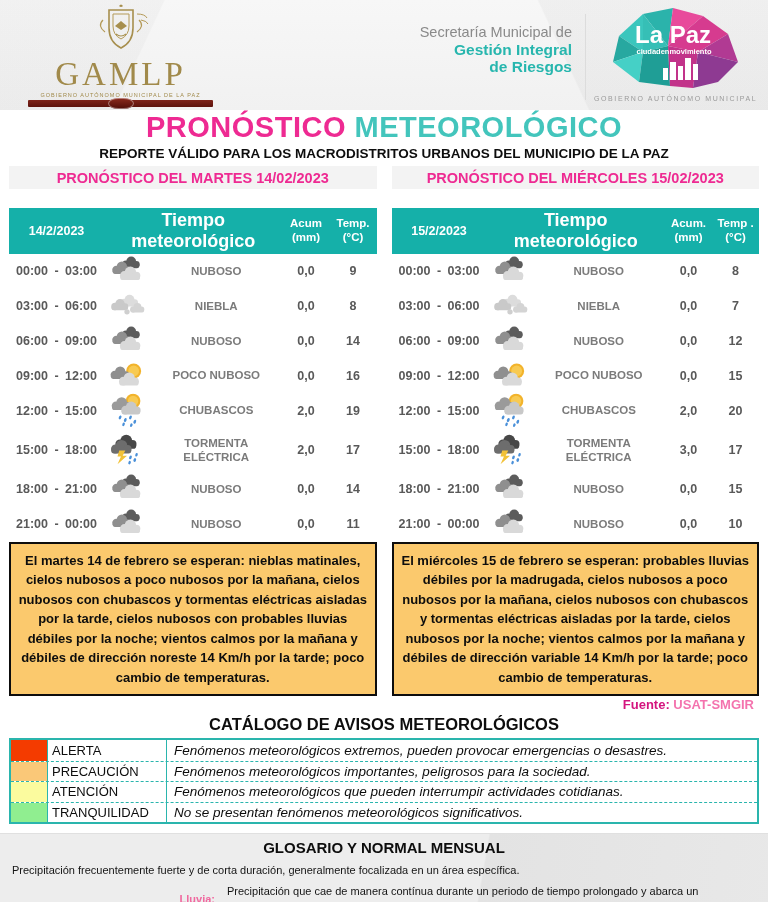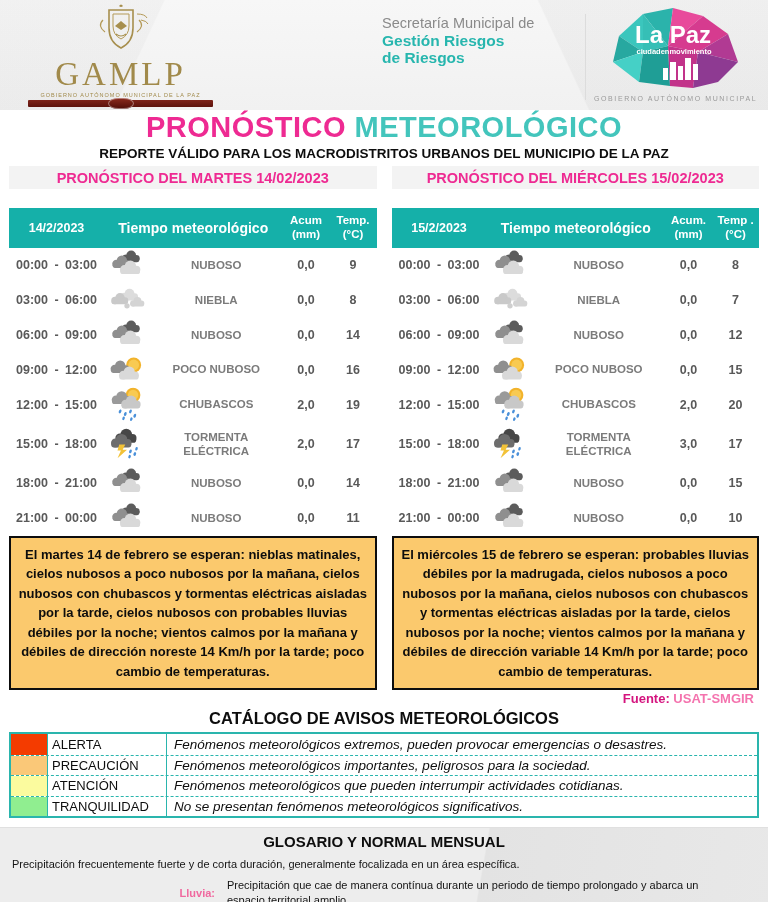--- a/index.html
+++ b/index.html
@@ -15,42 +15,42 @@
       linear-gradient(245deg, rgba(0,0,0,0.03) 28%, rgba(0,0,0,0) 28.2%),
       linear-gradient(180deg,#f7f7f7,#f1f1f1);
   }
   .gamlp { position:absolute; left:28px; top:4px; width:185px; text-align:center; }
   .gamlp-crest { display:block; margin:0 auto; }
   .gamlp-word { font-family:"Liberation Serif", serif; font-size:33px; color:#a18a4b; letter-spacing:3px; line-height:0.9; }
   .gamlp-sub { font-size:5.5px; color:#a18a4b; letter-spacing:1px; margin-top:2px; }
   .gamlp-bar { position:relative; height:7px; margin-top:2px; background:linear-gradient(180deg,#7e241a,#5d120c); border-radius:1px; }
   .gamlp-bar::after { content:""; position:absolute; left:50%; top:-2px; width:26px; height:11px; margin-left:-13px;
     background:linear-gradient(180deg,#8d2b1e,#4f0e08); border-radius:50% / 60%; box-shadow:0 0 0 1px rgba(255,255,255,.4) inset; }
-  .secretaria { position:absolute; right:196px; top:15px; width:190px; text-align:left; line-height:1.15; }
+  .secretaria { position:absolute; right:196px; top:24px; width:190px; text-align:right; line-height:1.15; }
   .secretaria .l1 { color:#8a8a8a; font-size:14.5px; }
   .secretaria .l2, .secretaria .l3 { color:#27b6ae; font-size:15.5px; font-weight:700; }
   .header-divider { position:absolute; right:182px; top:14px; width:1px; height:86px; background:#dcdcdc; }
   .lapaz { position:absolute; right:18px; top:6px; width:156px; text-align:center; }
   .lapaz-foot { font-size:7px; color:#9a9a9a; letter-spacing:1.6px; margin-top:1px; white-space:nowrap; }
 
   
   .title { text-align:center; margin-top:2px; font-size:29px; font-weight:800; letter-spacing:0.5px; line-height:1.1; }
   .title .t1 { color:#ee2a92; }
   .title .t2 { color:#43c5bc; }
   .subtitle { text-align:center; font-size:13.5px; font-weight:700; color:#0d0d0d; margin-top:2px; }
 
   
   .two-col { display:grid; grid-template-columns:1fr 1fr; column-gap:15px; padding:0 9px; }
   .caption-row { margin-top:5px; }
   .tbl-caption { background:#f3f3f3; color:#ee2a92; font-weight:700; font-size:14.5px; text-align:center; padding:4px 0 3px; }
   .tables-row { margin-top:19px; }
   .wtable { display:flex; flex-direction:column; }
   .thead { display:flex; align-items:center; background:#15b0a9; color:#fff; font-weight:700; min-height:40px; padding:2px 0; }
   .th-date { width:95px; text-align:center; font-size:12.5px; }
-  .th-tiempo { flex:1; text-align:center; font-size:14px; }
+  .th-tiempo { flex:1; text-align:center; font-size:18px; }
   .th-num { width:47px; text-align:center; font-size:11.5px; line-height:1.2; }
   .trow { display:flex; align-items:center; min-height:34.8px; }
   .trow.tall { min-height:44px; }
   .td-time { width:95px; display:flex; justify-content:space-between; padding:0 7px; color:#595959; font-weight:700; font-size:12.5px; }
   .td-icon { width:46px; display:flex; justify-content:center; align-items:center; }
   .td-cond { flex:1; text-align:center; color:#7b7b7b; font-weight:700; font-size:11.5px; line-height:1.25; padding:0 2px; }
   .td-num { width:47px; text-align:center; color:#595959; font-weight:700; font-size:12.5px; }
 
   
   .summaries { }
@@ -146,21 +146,21 @@
         <path d="M14 16 q-6 6 2 12 M50 16 q6 6 -2 12" stroke="#b49a58" stroke-width="1.2" fill="none"></path>
         <path d="M48 10 q8 0 10 4 M52 16 q6 1 7 4" stroke="#b49a58" stroke-width="1" fill="none"></path>
       </svg>
       <div class="gamlp-word">GAMLP</div>
       <div class="gamlp-sub">GOBIERNO AUTÓNOMO MUNICIPAL DE LA PAZ</div>
       <div class="gamlp-bar"></div>
     </div>
 
     <div class="secretaria">
       <div class="l1">Secretaría Municipal de</div>
-      <div class="l2">Gestión Riesgos</div>
+      <div class="l2">Gestión Integral</div>
       <div class="l3">de Riesgos</div>
     </div>
 
     <div class="header-divider"></div>
 
     <div class="lapaz">
       <svg width="150" height="84" viewBox="0 0 150 84">
         <polygon points="22,30 46,8 46,46" fill="#3bc6bd"></polygon>
         <polygon points="22,30 46,46 16,56" fill="#27a8a0"></polygon>
         <polygon points="16,56 46,46 42,76" fill="#45d0c6"></polygon>

